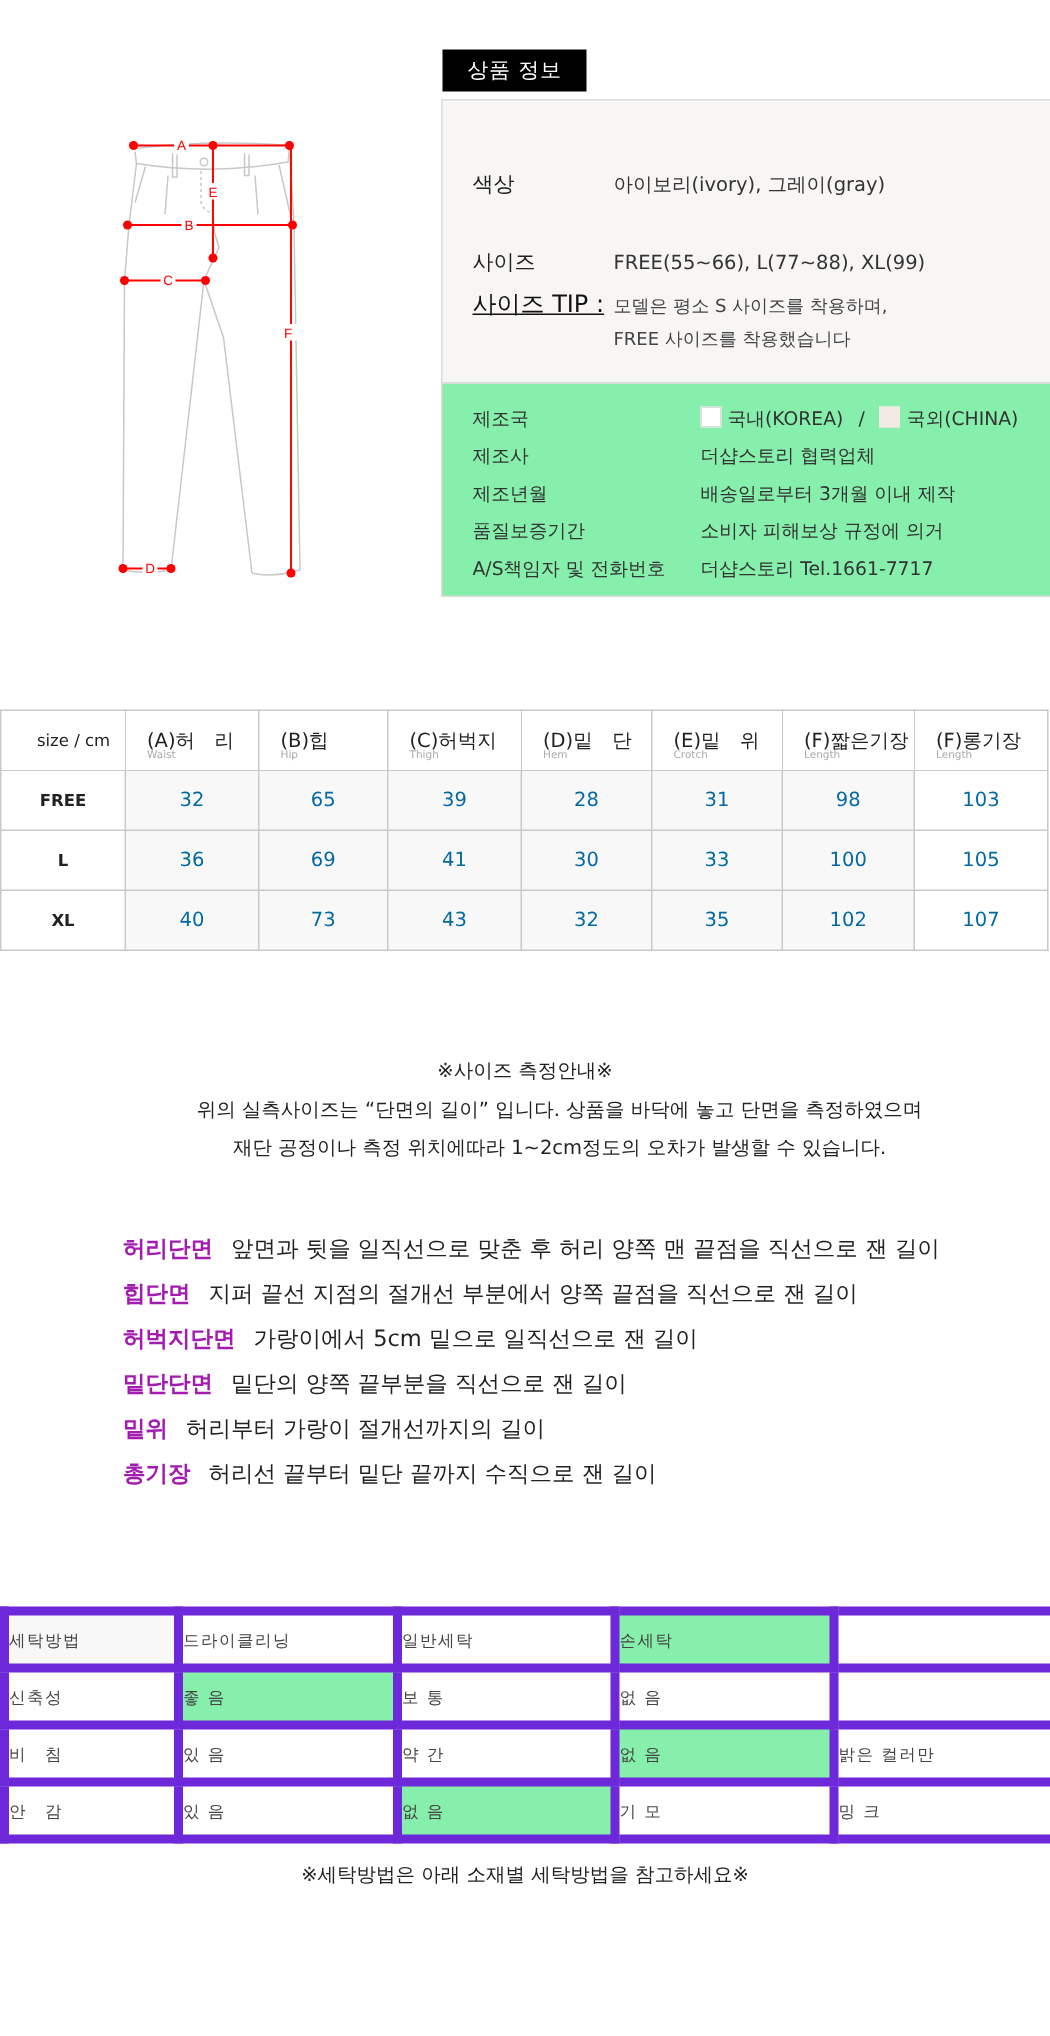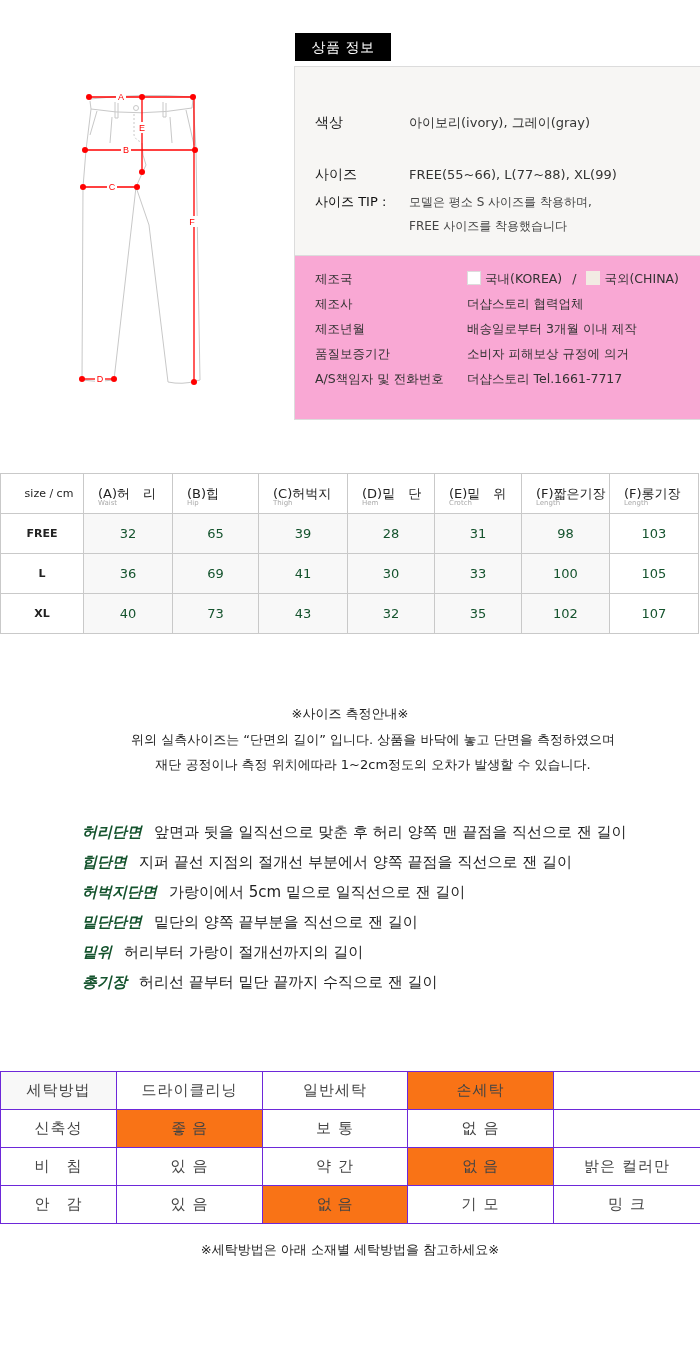--- a/index.html
+++ b/index.html
@@ -6,55 +6,55 @@
   html, body { width: 700px; height: 1357px; background: #ffffff; }
   body { position: relative; font-family: "DejaVu Sans", "Liberation Sans", sans-serif; color: #333; overflow: hidden; }
 
   .diagram { position: absolute; left: 0; top: 0; width: 290px; height: 410px; }
 
   .info-tag { position: absolute; left: 295px; top: 33px; width: 96px; height: 28px; background: #000; color: #fff;
     font-size: 14px; line-height: 28px; text-align: center; letter-spacing: 0.5px; }
 
   .info-box-top { position: absolute; left: 294px; top: 66px; width: 406px; height: 190px; background: #f7f6f4;
     border: 1px solid #dcdcdc; border-right: none; }
-  .info-box-bottom { position: absolute; left: 294px; top: 255px; width: 406px; height: 165px; background: #f9a8d4;
+  .info-box-bottom { position: absolute; left: 294px; top: 255px; width: 406px; height: 143px; background: #86efac;
     border: 1px solid #dcdcdc; border-right: none; text-decoration: underline; }
 
   .info-row { position: absolute; left: 20px; font-size: 13px; color: #222; white-space: nowrap; }
   .info-row .k { display: inline-block; width: 94px; }
   .info-row .v { display: inline-block; color: #333; }
   .info-row.big .k { font-size: 14px; }
-  .info-row.tip .k { font-size: 13px; font-weight: 500; color: #111; }
+  .info-row.tip .k { font-size: 16px; font-weight: 500; color: #111; text-decoration: underline; }
   .info-row.tip .v { font-size: 12px; color: #444; }
   .low-row { position: absolute; left: 20px; font-size: 12.5px; color: #333; white-space: nowrap; }
   .low-row .k { display: inline-block; width: 152px; }
   .swatch { display: inline-block; width: 14px; height: 14px; vertical-align: -2px; margin-right: 4px; border: 1px solid #ddd; }
   .swatch.korea { background: #fff; }
   .swatch.china { background: #f2ebe3; border-color: #f2ebe3; }
 
   
   .size-table { position: absolute; left: 0; top: 473px; width: 698px; border-collapse: collapse; table-layout: fixed; }
-  .size-table th, .size-table td { border: 1px solid #c9c9c9; height: 40px; text-align: center; font-size: 13px; color: #14532d; }
+  .size-table th, .size-table td { border: 1px solid #c9c9c9; height: 40px; text-align: center; font-size: 13px; color: #0369a1; }
   .size-table th { background: #fff; font-weight: normal; position: relative; text-align: left; padding-left: 14px; color: #222; font-size: 13px; }
   .size-table th.corner { text-align: center; padding-left: 14px; font-size: 11px; color: #222; }
   .size-table th .sub { position: absolute; left: 14px; top: 25px; font-size: 7px; color: #aaa; }
   .size-table td.label { background: #fff; font-size: 11px; font-weight: bold; color: #222; }
   .size-table td.val { background: #f8f8f8; }
   .size-table td.val.last { background: #fff; }
 
   .guide-title { position: absolute; left: 0; top: 705px; width: 700px; text-align: center; font-size: 13px; color: #222; }
   .guide-line { position: absolute; left: 0; width: 700px; text-align: center; font-size: 13px; color: #222; padding-left: 46px; }
 
   .def { position: absolute; left: 82px; font-size: 15px; color: #222; white-space: nowrap; }
-  .def .term { font-weight: bold; color: #14532d; margin-right: 12px; font-style: italic; }
+  .def .term { font-weight: bold; color: #a21caf; margin-right: 12px; }
 
   .wash-table { position: absolute; left: 0; top: 1071px; width: 700px; border-collapse: collapse; table-layout: fixed; }
-  .wash-table td { border: 1px solid #6d28d9; height: 38px; text-align: center; font-size: 15px; color: #444; letter-spacing: 1px; }
+  .wash-table td { border: 6px solid #6d28d9; height: 38px; text-align: left; font-size: 11px; color: #444; letter-spacing: 1px; }
   .wash-table td.head { background: #f8f8f8; }
-  .wash-table td.hl { background: #f97316; font-family: Liberation Serif, serif; }
+  .wash-table td.hl { background: #86efac; }
   .wash-note { position: absolute; left: 0; top: 1241px; width: 700px; text-align: center; font-size: 13px; color: #222; }
 </style>
 </head>
 <body>
 
 <svg class="diagram" viewBox="0 0 290 410" width="290" height="410">
   <g fill="none" stroke="#c8c8c8" stroke-width="1">
     <path d="M90 99 Q141 93 193 97"></path>
     <path d="M90 101 L91 109 Q141 117 192 108 L193 99"></path>
     <path d="M115 102 L115 118 L118 118 L118 103"></path>

